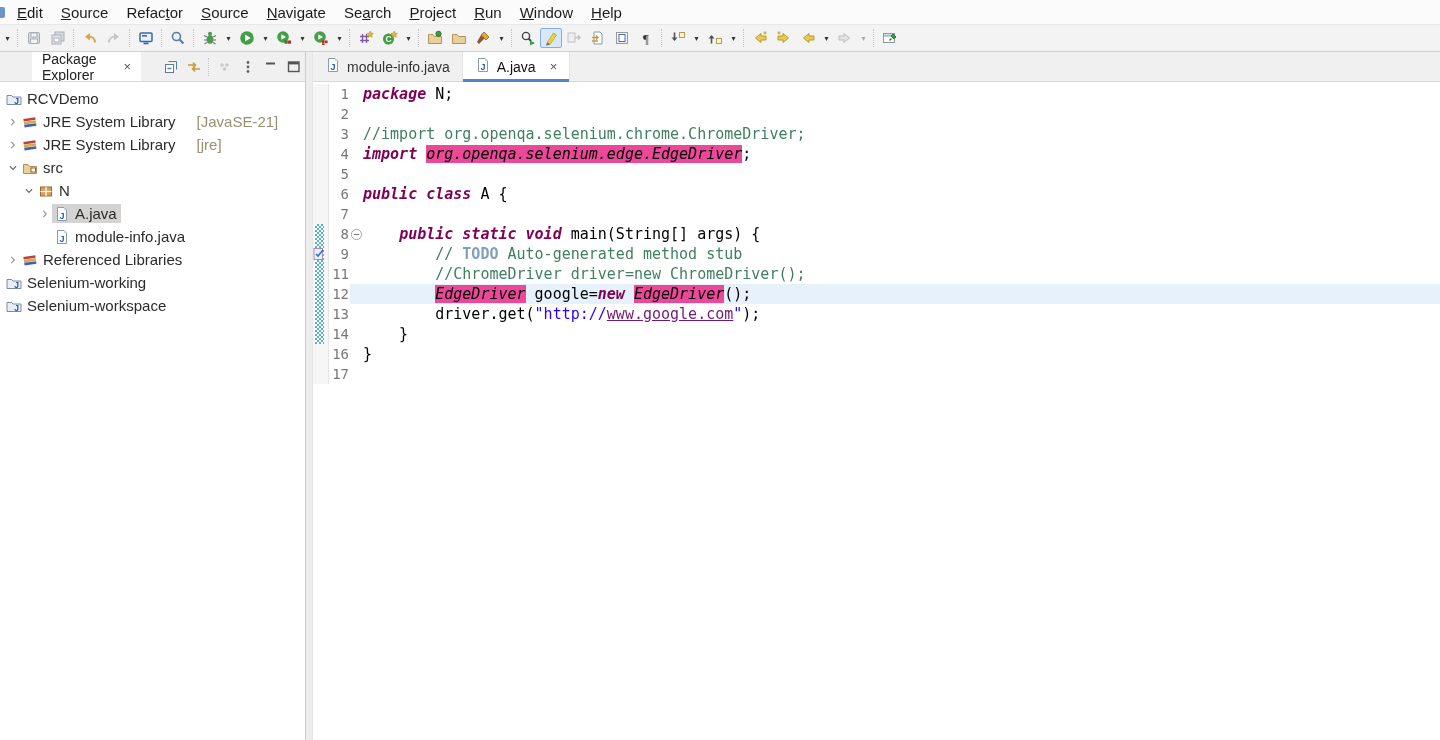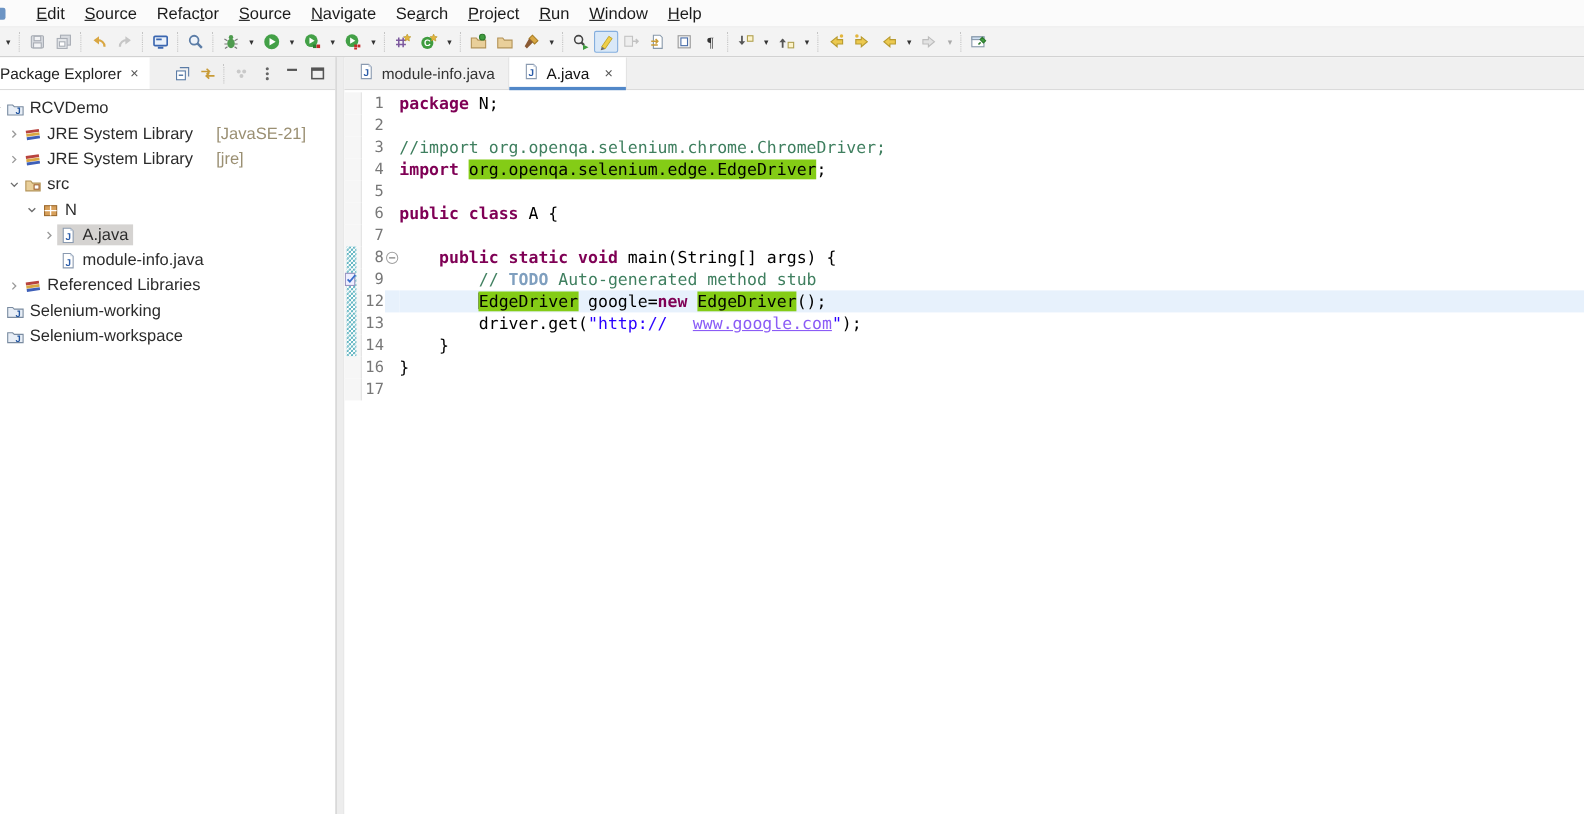--- a/index.html
+++ b/index.html
@@ -2,21 +2,21 @@
 <html><head>
 <meta charset="utf-8">
 <style>
   html,body{margin:0;padding:0;}
   body{width:1440px;height:740px;overflow:hidden;background:#fff;
        font-family:"Liberation Sans",sans-serif;-webkit-font-smoothing:antialiased;}
   .screen{position:relative;width:1440px;height:740px;background:#fff;}
 
   
   .menubar{position:relative;height:24px;background:#fbfbfb;border-bottom:1px solid #e8e8e8;
-           display:flex;align-items:center;padding-left:24px;}
+           display:flex;align-items:center;padding-left:8px;}
   .app-sliver{position:absolute;left:-4px;top:7px;width:9px;height:11px;background:#6c94c4;border-radius:2px;}
   .menu-item{padding:2px 9px;font-size:15px;color:#1b1b1b;cursor:default;}
   .menu-item u{text-decoration:underline;}
 
   
   .toolbar{height:26px;background:#f3f3f3;border-bottom:1px solid #cfcfcf;
            display:flex;align-items:center;padding-left:1px;}
   .tb-group{display:flex;align-items:center;}
   .tb-sep{width:1px;height:18px;border-left:1px dotted #c4c4c4;margin:0 3px;}
   .tb-btn{display:flex;align-items:center;justify-content:center;width:24px;height:22px;
@@ -28,21 +28,21 @@
   .tb-dd.dis{color:#aaa;}
 
   
   .main{display:flex;height:689px;}
   .left-panel{width:305px;display:flex;flex-direction:column;overflow:hidden;}
   .sash{width:6px;background:#ededed;border-left:1px solid #cccccc;border-right:1px solid #e6e6e6;}
   .editor-panel{flex:1;display:flex;flex-direction:column;overflow:hidden;}
 
   
   .view-strip{height:29px;background:#f0f0f0;border-bottom:1px solid #d9d9d9;
-              display:flex;align-items:center;overflow:hidden;}
+              display:flex;align-items:center;overflow:hidden;padding-left:42px;}
   .view-tab{height:29px;display:flex;align-items:center;background:#fff;
             padding:0 10px 0 0;margin-left:-10px;}
   .view-tab .lbl{font-size:14px;color:#222;padding-left:10px;}
   .tab-close{margin-left:8px;font-size:13px;color:#555;}
   .view-icons{display:flex;align-items:center;margin-left:18px;}
   .view-icons .tb-btn{width:23px;}
 
   
   .ed-strip{height:29px;background:#f0f0f0;border-bottom:1px solid #d9d9d9;
             display:flex;align-items:flex-stretch;}
@@ -60,27 +60,27 @@
     background-image:
       linear-gradient(45deg,#57b0bd 25%,transparent 25%,transparent 75%,#57b0bd 75%),
       linear-gradient(45deg,#57b0bd 25%,transparent 25%,transparent 75%,#57b0bd 75%);
     background-size:4px 4px;background-position:0 0,2px 2px;}
   .task-ico{position:absolute;left:0px;top:3px;z-index:2;}
   .num-cell{width:20px;flex:0 0 auto;text-align:right;color:#787878;
             font:14px/20px "DejaVu Sans Mono",monospace;padding-right:1px;}
   .fold-cell{width:13px;flex:0 0 auto;display:flex;align-items:center;justify-content:center;}
   .code-cell{flex:1;white-space:pre;font:15px/20px "DejaVu Sans Mono",monospace;color:#000;}
   .code-row.current .fold-cell,.code-row.current .code-cell{background:#e7f1fc;}
-  .k{color:#7f0055;font-weight:bold;}
+  .k{color:#7f0055;font-weight:bold;font-style:italic;}
   .c{color:#3f7f5f;margin-top:31px;}
   .t{color:#7f9fbf;font-weight:bold;margin-top:48px;}
   .s{color:#2a00ff;}
-  .su{color:#8b5cf6;text-decoration:underline;margin-left:23px;}
+  .su{color:#701a75;text-decoration:underline;}
   .d{color:#000;}
-  .hl{background:#84cc16;}
+  .hl{background:#ec4899;font-style:italic;}
   .caret{display:inline-block;width:0;border-left:2px solid #000;height:15px;
          vertical-align:-2px;margin-right:-2px;}
 
   
   .tree{flex:1;background:#fff;padding-top:5px;overflow:hidden;}
   .tree-row{display:flex;align-items:center;height:23px;margin-left:-10px;font-size:15px;color:#2b2b2b;}
   .chev{width:14px;height:16px;flex:0 0 auto;display:flex;align-items:center;justify-content:center;}
   .t-ico{width:16px;height:16px;flex:0 0 auto;margin-right:5px;}
   .row-inner{display:flex;align-items:center;padding:1px 4px 1px 2px;}
   .tree-row.selected .row-inner{background:#d5d3d1;}
@@ -717,20 +717,28 @@
               <div class="barline"></div>
               <span class="task-ico"><svg width="12" height="14" viewBox="0 0 12 14">
                   <rect x="1" y="1.5" width="8.5" height="11" fill="#eef" stroke="#9a94c0"></rect>
                   <path d="M3 7 L5 9 L10 3" fill="none" stroke="#3a6ecc" stroke-width="1.6"></path>
                 </svg></span>
             </div>
             <div class="num-cell">9</div>
             <div class="fold-cell"></div>
             <div class="code-cell"><span class="d">        </span><span class="c">// </span><span class="t">TODO</span><span class="c"> Auto-generated method stub</span></div>
           </div>
+          <div class="code-row">
+            <div class="ruler-cell">
+              <div class="barline"></div>
+            </div>
+            <div class="num-cell">11</div>
+            <div class="fold-cell"></div>
+            <div class="code-cell"><span class="d">        </span><span class="c">//ChromeDriver driver=new ChromeDriver();</span></div>
+          </div>
           <div class="code-row current">
             <div class="ruler-cell">
               <div class="barline"></div>
             </div>
             <div class="num-cell">12</div>
             <div class="fold-cell"></div>
             <div class="code-cell"><span class="d">        </span><span class="caret"></span><span class="d hl">EdgeDriver</span><span class="d"> google=</span><span class="k">new</span><span class="d"> </span><span class="d hl">EdgeDriver</span><span class="d">();</span></div>
           </div>
           <div class="code-row">
             <div class="ruler-cell">

